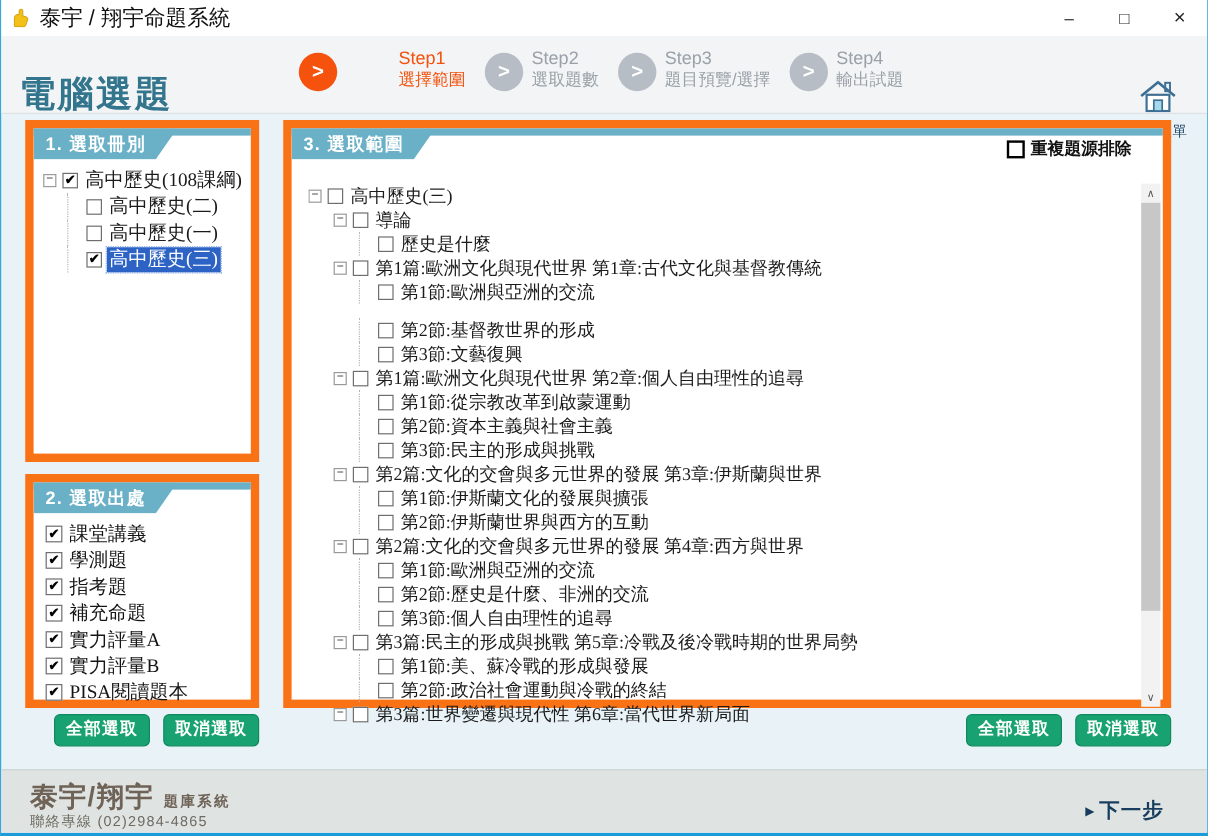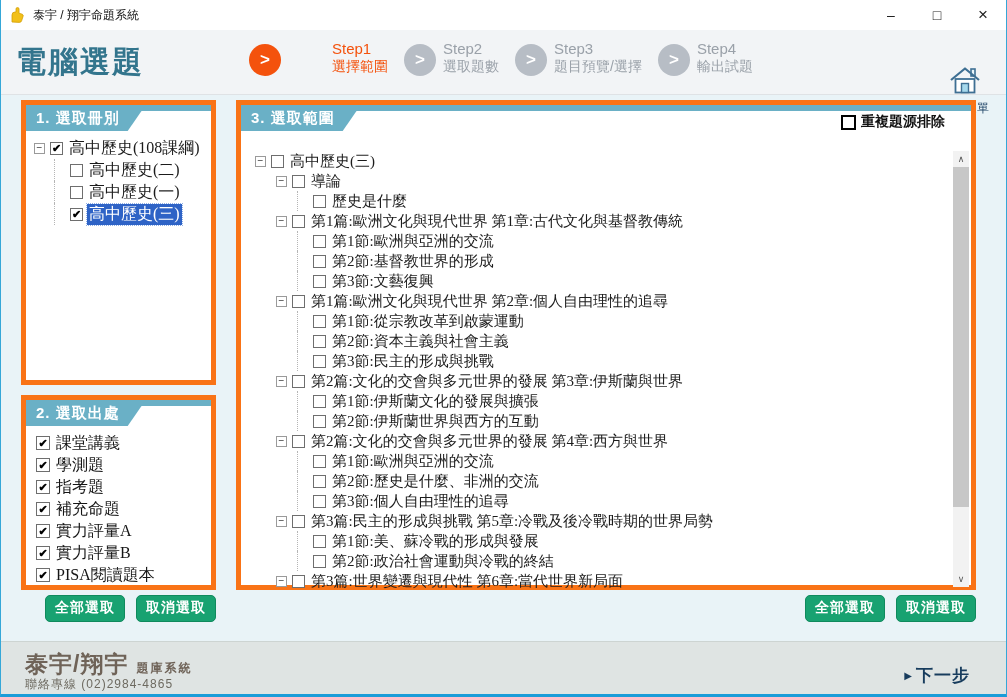--- a/index.html
+++ b/index.html
@@ -5,46 +5,46 @@
   * { margin:0; padding:0; box-sizing:border-box; }
   html,body { width:1007px; height:697px; }
   body { font-family:"Liberation Sans", sans-serif; }
   .app { position:relative; width:1007px; height:697px; background:#e9f3f7; overflow:hidden;
          border-left:1px solid #35a7d8; border-right:1px solid #35a7d8; border-bottom:3px solid #1b9cd8; }
 
   
   .titlebar { position:absolute; left:0; top:0; width:100%; height:30px; background:#ffffff;
               display:flex; align-items:center; padding-left:8px; }
   .titlebar .app-ico { width:16px; height:16px; margin-right:8px; flex:0 0 auto; }
-  .titlebar .wtitle { font-size:12px; color:#111; }
+  .titlebar .wtitle { font-size:18px; color:#111; }
   .wcontrols { position:absolute; right:0; top:0; height:30px; display:flex; }
   .wbtn { width:46px; height:30px; display:flex; align-items:center; justify-content:center;
           font-size:14px; color:#222; cursor:default; }
   .wbtn.close { font-size:17px; }
 
   
   .header { position:absolute; left:0; top:30px; width:100%; height:65px; background:#f2f4f6;
             border-bottom:1px solid #dfe2e5; }
-  .page-title { position:absolute; left:15px; top:12px; font-size:30px; font-weight:700;
+  .page-title { position:absolute; left:15px; top:28px; font-size:30px; font-weight:700;
                 color:#33758d; letter-spacing:2px; }
   .steps { position:absolute; left:248px; top:10px; display:flex; }
   .step { display:flex; align-items:flex-start; margin-right:16px; }
   .step .circ { width:32px; height:32px; border-radius:50%; background:#b7bdc5; color:#fff;
                 display:flex; align-items:center; justify-content:center; font-weight:900;
                 font-size:17px; margin-right:7px; margin-top:4px; }
   .step.active .circ { background:#f4520d; }
   .step .txt { display:flex; flex-direction:column; }
   .step .num { font-size:15px; color:#9aa1a9; line-height:18px; }
   .step .lbl { font-size:14px; color:#9aa1a9; line-height:17px; }
   .step.active .num, .step.active .lbl { color:#f4520d;margin-left:44px; }
   .home { position:absolute; right:10px; top:36px; width:62px; text-align:center; cursor:default; }
   .home .hlbl { font-size:12px; color:#13395e; margin-top:1px; }
 
   
-  .panel { position:absolute; background:#fff; border:5px solid #f97316; }
+  .panel { position:absolute; background:#fff; border:7px solid #f97316; }
   .panel1 { left:20px; top:100px; width:195px; height:285px; }
   .panel2 { left:20px; top:395px; width:195px; height:195px; }
   .panel3 { left:235px; top:100px; width:740px; height:490px; }
   .banner { position:absolute; left:0; top:0; width:100%; height:26px; }
   .banner .strip { position:absolute; left:0; top:0; width:100%; height:6px; background:#6ab0c6; }
   .banner .blabel { position:absolute; left:0; top:0; height:26px; background:#6ab0c6; color:#fff;
                     font-size:15px; font-weight:700; padding:4px 26px 0 10px; letter-spacing:1px;
                     clip-path:polygon(0 0,100% 0,calc(100% - 18px) 100%,0 100%); }
 
   
@@ -256,21 +256,21 @@
         <div class="tree-row" style="padding-left: 21px;">
           <span class="expander">−</span>
           <span class="cb"></span>
           <span class="tree-label">第1篇:歐洲文化與現代世界 第1章:古代文化與基督教傳統</span>
         </div>
         <div class="tree-row" style="padding-left: 42px;">
           <span class="leaf-spacer"></span>
           <span class="cb"></span>
           <span class="tree-label">第1節:歐洲與亞洲的交流</span>
         </div>
-        <div class="tree-row" style="padding-left: 42px;">
+        <div class="tree-row" style="padding-left: 42px; margin-top: 12px;">
           <span class="leaf-spacer"></span>
           <span class="cb"></span>
           <span class="tree-label">第2節:基督教世界的形成</span>
         </div>
         <div class="tree-row" style="padding-left: 42px;">
           <span class="leaf-spacer"></span>
           <span class="cb"></span>
           <span class="tree-label">第3節:文藝復興</span>
         </div>
         <div class="tree-row" style="padding-left: 21px;">

